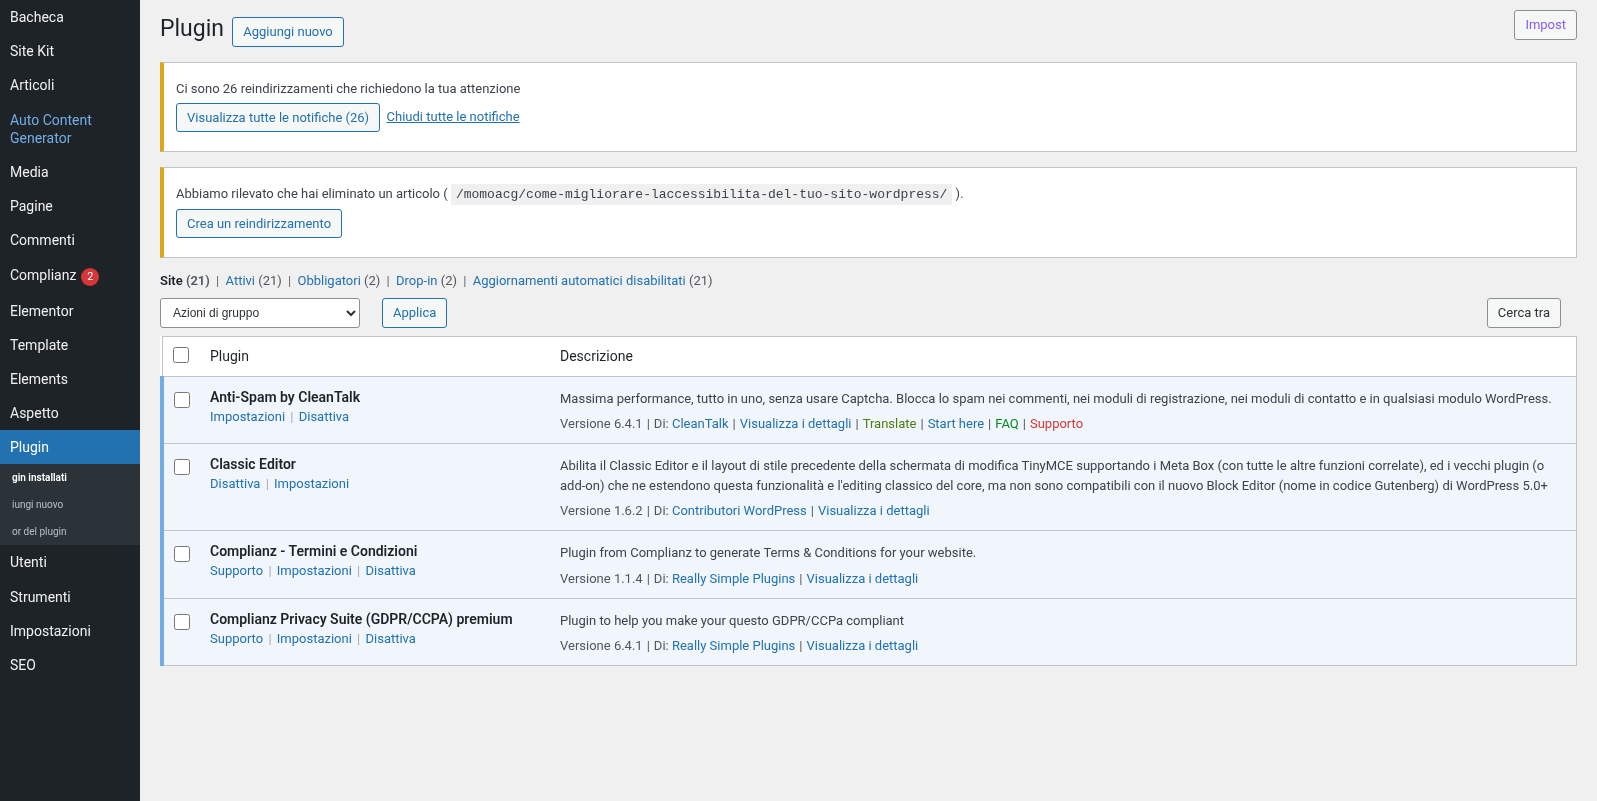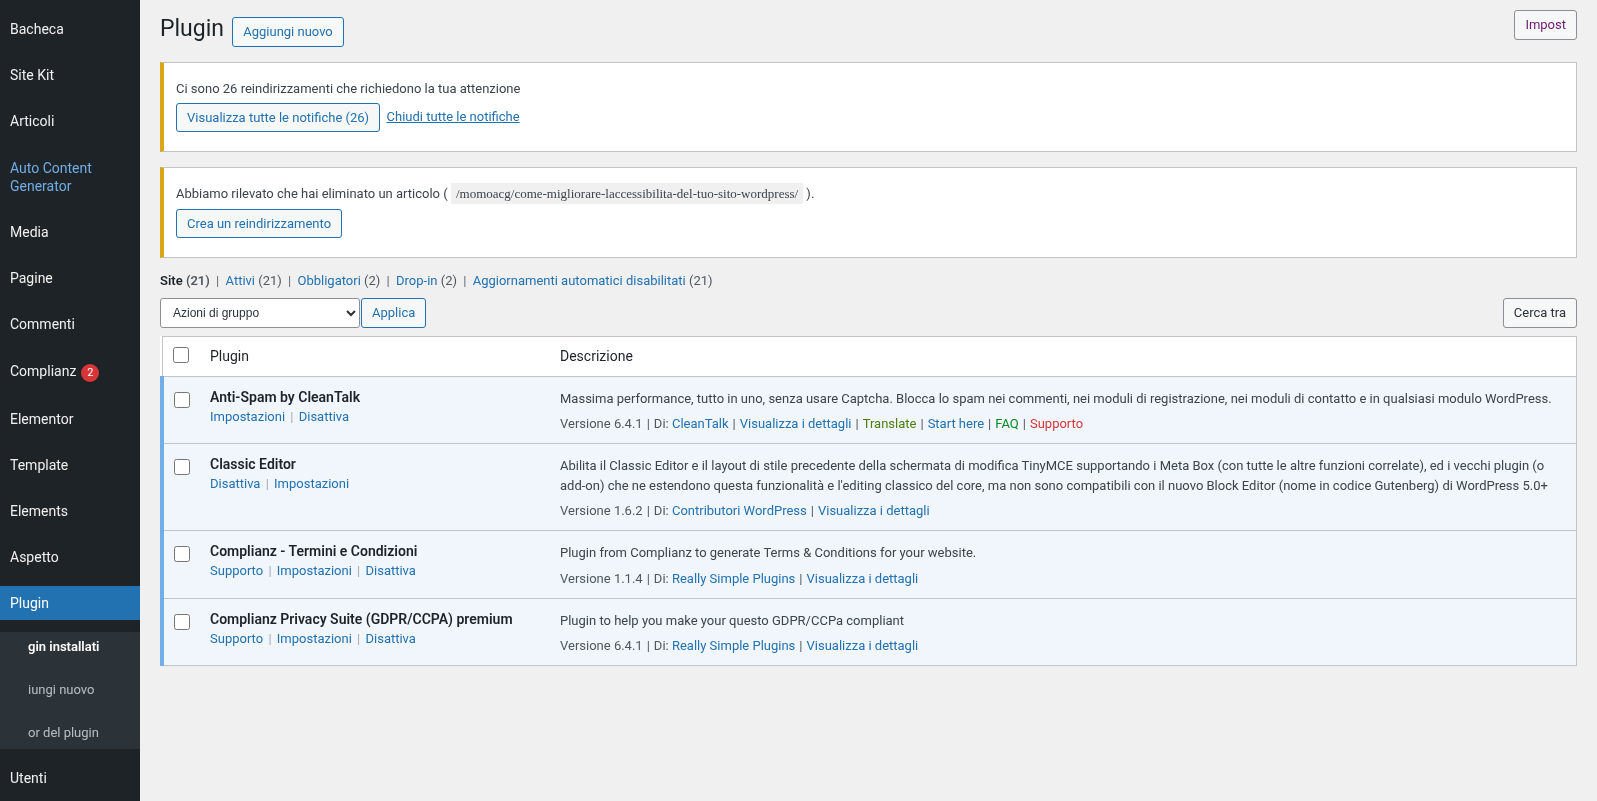--- a/index.html
+++ b/index.html
@@ -1,48 +1,48 @@
 <!DOCTYPE html>
 <html><head>
 <meta charset="utf-8">
 <style>
 * { box-sizing: border-box; margin: 0; padding: 0; }
 body { font-family: -apple-system, BlinkMacSystemFont, "Segoe UI", Roboto, sans-serif; font-size: 13px; color: #3c434a; background: #f0f0f1; overflow-x: hidden; }
 .wrap { display: flex; min-height: 100vh; }
 
 .sidebar { width: 140px; background: #1d2327; color: #f0f0f1; flex-shrink: 0; font-size: 14px; }
-.sidebar-item { padding: 8px 10px; cursor: pointer; color: #f0f0f1; line-height: 1.3; margin-top: 12px; }
+.sidebar-item { padding: 8px 10px; cursor: pointer; color: #f0f0f1; line-height: 1.3; }
 .sidebar-item.current { background: #2271b1; color: #fff; position: relative; }
 .sidebar-item.current::after { content: ''; position: absolute; right: -8px; top: 50%; margin-top: -8px; border: 8px solid transparent; border-right-color: #f0f0f1; }
 .sidebar-item.highlight { color: #72aee6; }
 .sidebar-sub { background: #2c3338; }
-.sidebar-sub .sidebar-item { padding: 7px 28px; font-size: 13px; color: rgba(240,246,252,.7); }
+.sidebar-sub .sidebar-item { padding: 7px 12px; font-size: 10px; color: rgba(240,246,252,.7); }
 .sidebar-sub .sidebar-item.active { color: #fff; font-weight: 600; }
 .badge { display: inline-block; min-width: 18px; height: 18px; border-radius: 9px; background: #d63638; color: #fff; font-size: 11px; line-height: 18px; text-align: center; margin-left: 5px; padding: 0 5px; }
 
 .content { flex: 1; padding: 10px 20px 40px 20px; min-width: 0; }
 .page-header { margin-bottom: 15px; }
 .page-title { font-size: 23px; font-weight: 400; color: #1d2327; display: inline-block; margin-right: 5px; }
 .button-outline { display: inline-block; border: 1px solid #2271b1; color: #2271b1; background: #f6f7f7; padding: 4px 10px; border-radius: 3px; font-size: 13px; cursor: pointer; line-height: 1.5; vertical-align: middle; }
 
 .notice { background: #fff; border: 1px solid #c3c4c7; border-left: 4px solid #dba617; padding: 12px; margin-bottom: 15px; }
 .notice p { margin: 0.5em 0; font-size: 13px; color: #3c434a; }
 .notice a.link { color: #2271b1; text-decoration: underline; cursor: pointer; }
-.notice .code { font-family: Liberation Serif, serif; background: #f0f0f1; padding: 3px 5px; font-size: 13px; }
+.notice .code { font-family: Liberation Mono, monospace; background: #f0f0f1; padding: 3px 5px; font-size: 13px; }
 
 .subsubsub { margin: 8px 0 10px 0; font-size: 13px; color: #646970; }
 .subsubsub a { color: #2271b1; text-decoration: none; cursor: pointer; }
 .subsubsub .current { color: #1d2327; font-weight: 600; }
 .subsubsub .count { color: #50575e; }
 .subsubsub .sep { margin: 0 3px; color: #646970; }
 
 .tablenav { display: flex; align-items: center; margin-bottom: 8px; position: relative; }
 .bulk-select { height: 30px; border: 1px solid #8c8f94; border-radius: 3px; padding: 0 24px 0 8px; font-size: 12px; color: #2c3338; background: #fff; min-width: 200px; }
-.tablenav .button-outline { margin-left: 1px; }
-.search-button { position: absolute; right: 0; }
+.tablenav .button-outline { margin-left: 22px; }
+.search-button { position: absolute; right: 16px; }
 
 .plugins-table { width: 100%; border-collapse: collapse; background: #fff; border: 1px solid #c3c4c7; }
 .plugins-table thead th { text-align: left; font-weight: 400; padding: 10px; border-bottom: 1px solid #c3c4c7; color: #1d2327; font-size: 14px; }
 .plugins-table thead th.check-col { width: 30px; text-align: center; }
 .plugins-table tbody tr { border-bottom: 1px solid #c3c4c7; }
 .plugins-table tbody tr.active { background: #f0f6fc; border-left: 4px solid #72aee6; }
 .plugins-table td { padding: 12px 10px; vertical-align: top; font-size: 13px; color: #3c434a; }
 .plugins-table td.check-col { width: 30px; text-align: center; padding-top: 15px; }
 .plugins-table td.name-col { width: 350px; }
 .plugin-name { font-weight: 600; font-size: 14px; color: #1d2327; margin-bottom: 4px; }
@@ -81,21 +81,21 @@
         <div class="sidebar-item">iungi nuovo</div>
         <div class="sidebar-item">or del plugin</div>
       </div>
       <div class="sidebar-item">Utenti</div>
       <div class="sidebar-item">Strumenti</div>
       <div class="sidebar-item">Impostazioni</div>
       <div class="sidebar-item">SEO</div>
     </div>
 
   <div class="content">
-    <div style="text-align:right;margin-bottom:-25px;"><span class="button-outline" style="border-color:#8c8f94;color:#701a75;">Impost</span></div>
+    <div style="text-align:right;margin-bottom:-25px;"><span class="button-outline" style="border-color:#8c8f94;color:#8b5cf6;">Impost</span></div>
 
     <div class="page-header">
       <h1 class="page-title">Plugin</h1>
       <a class="button-outline">Aggiungi nuovo</a>
     </div>
 
     <div class="notice">
       <p>Ci sono 26 reindirizzamenti che richiedono la tua attenzione</p>
       <p>
         <a class="button-outline">Visualizza tutte le notifiche (26)</a>

